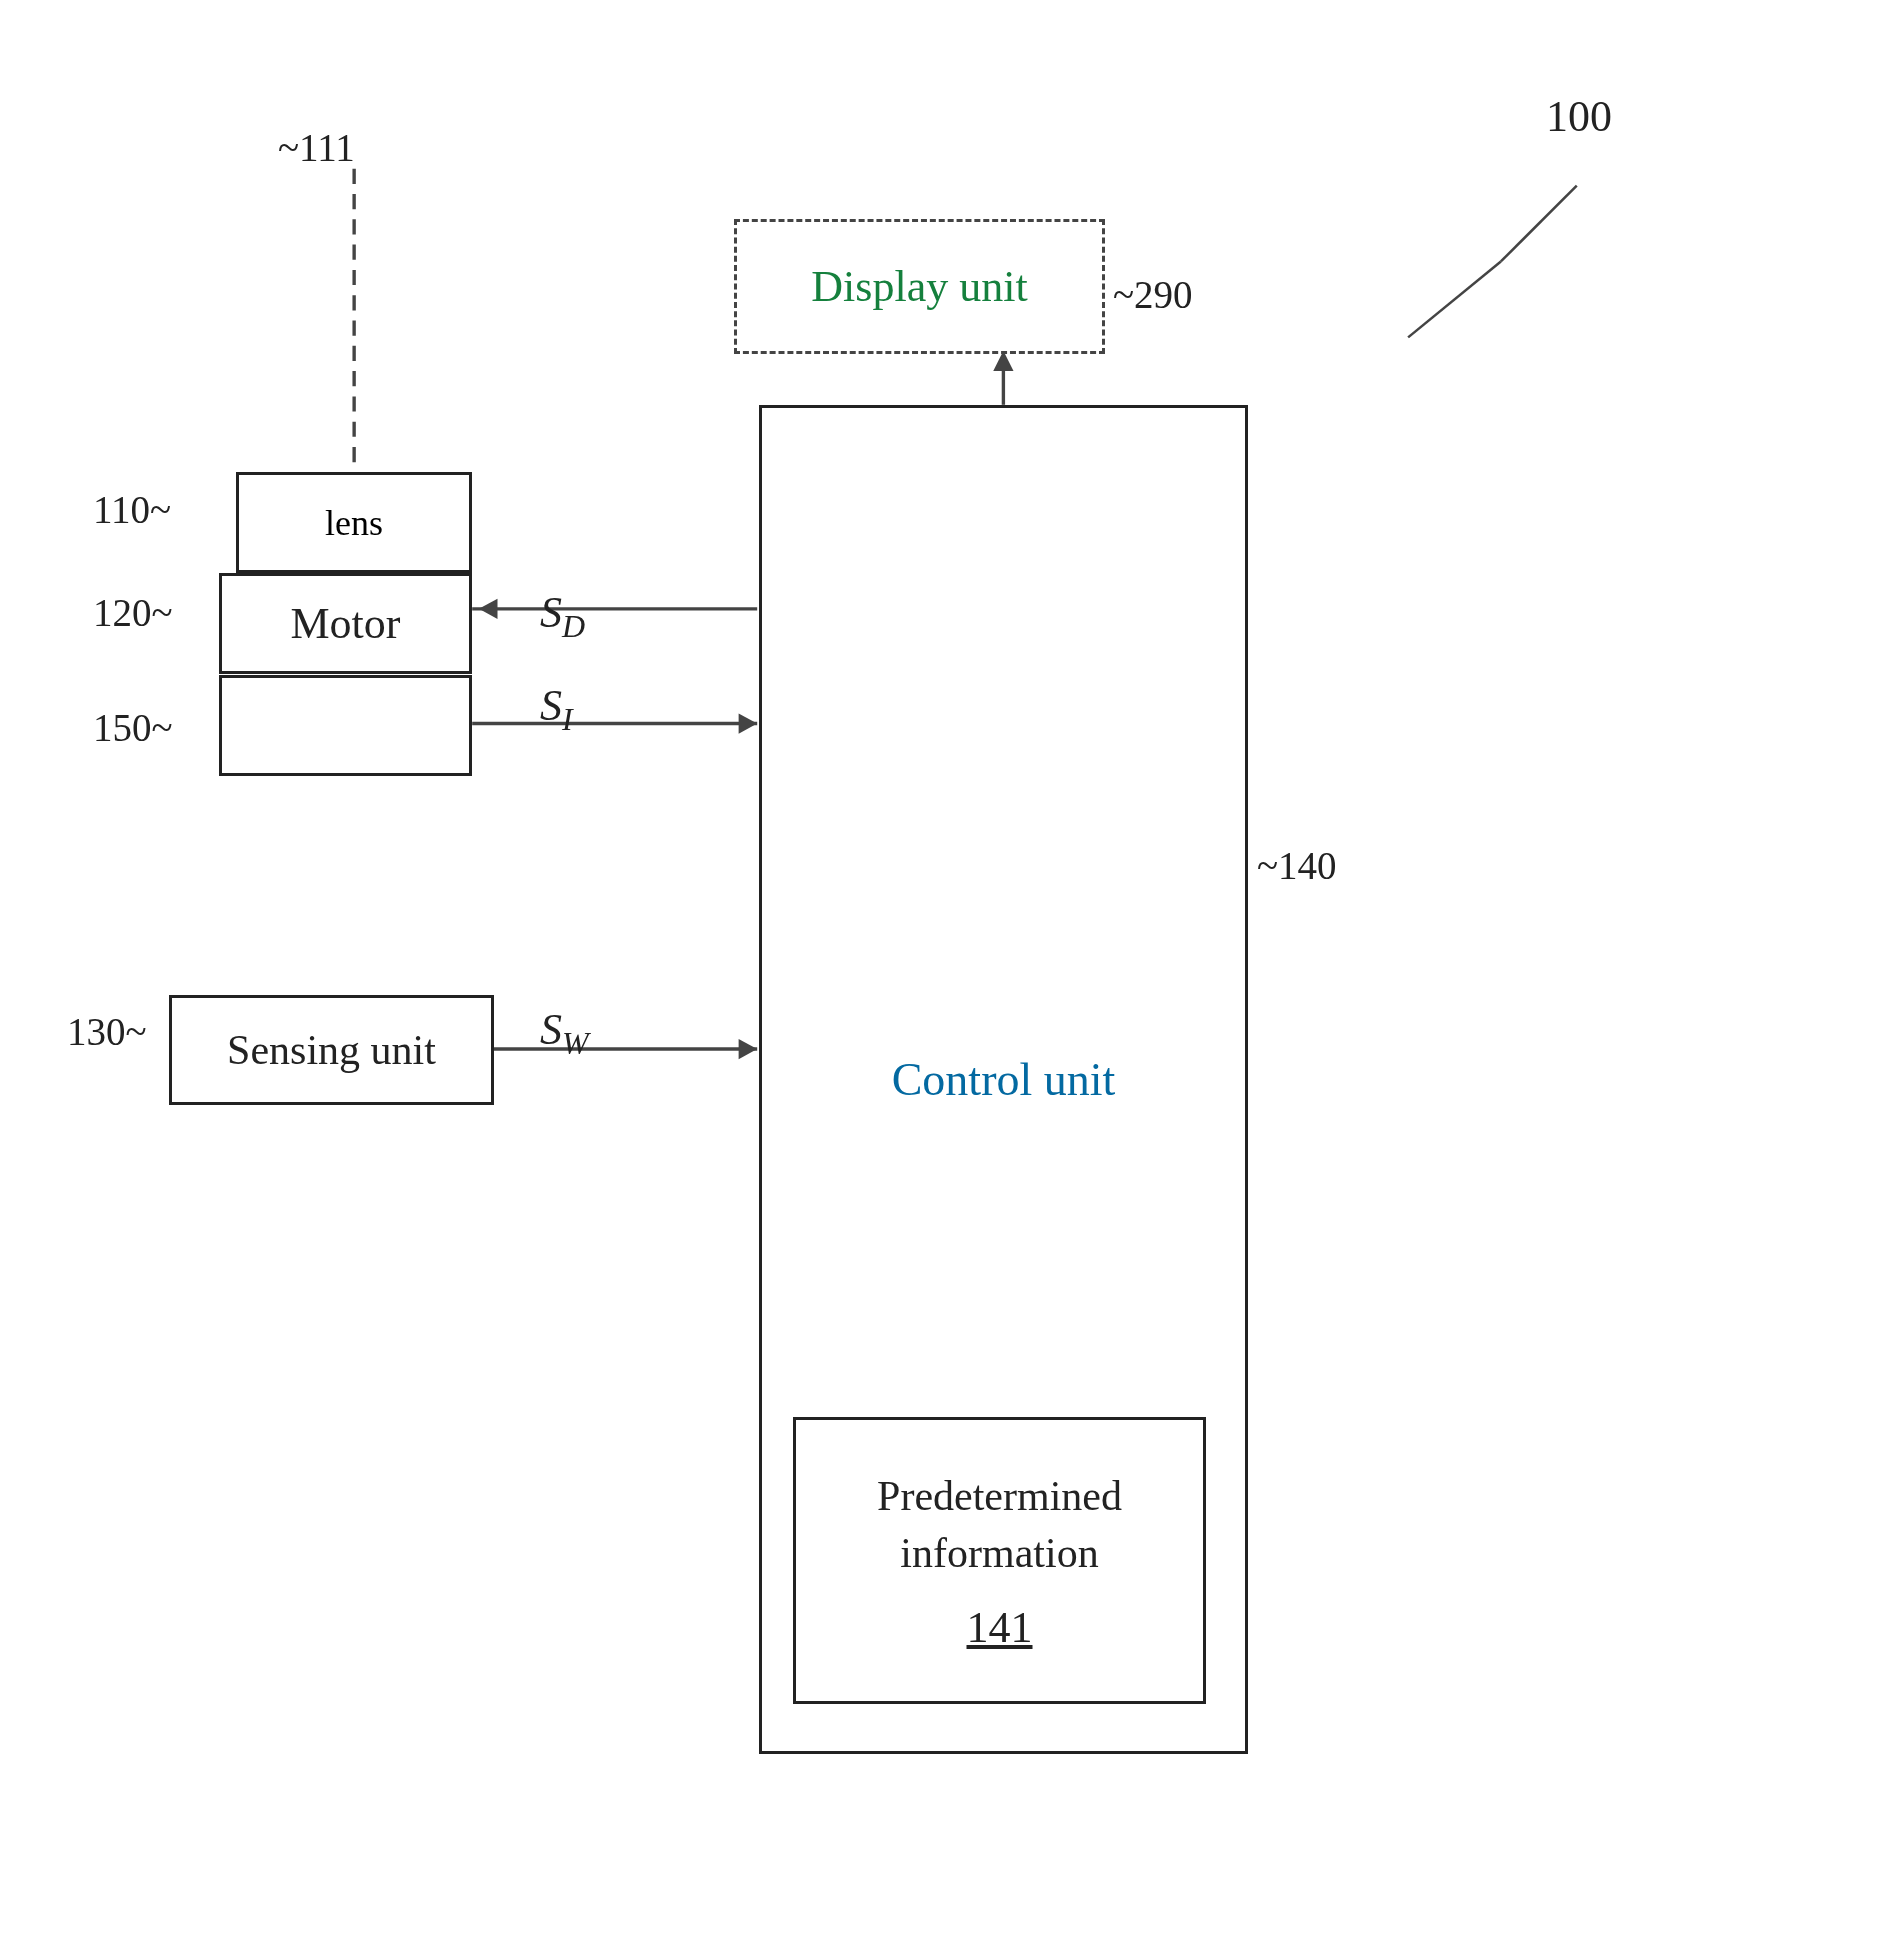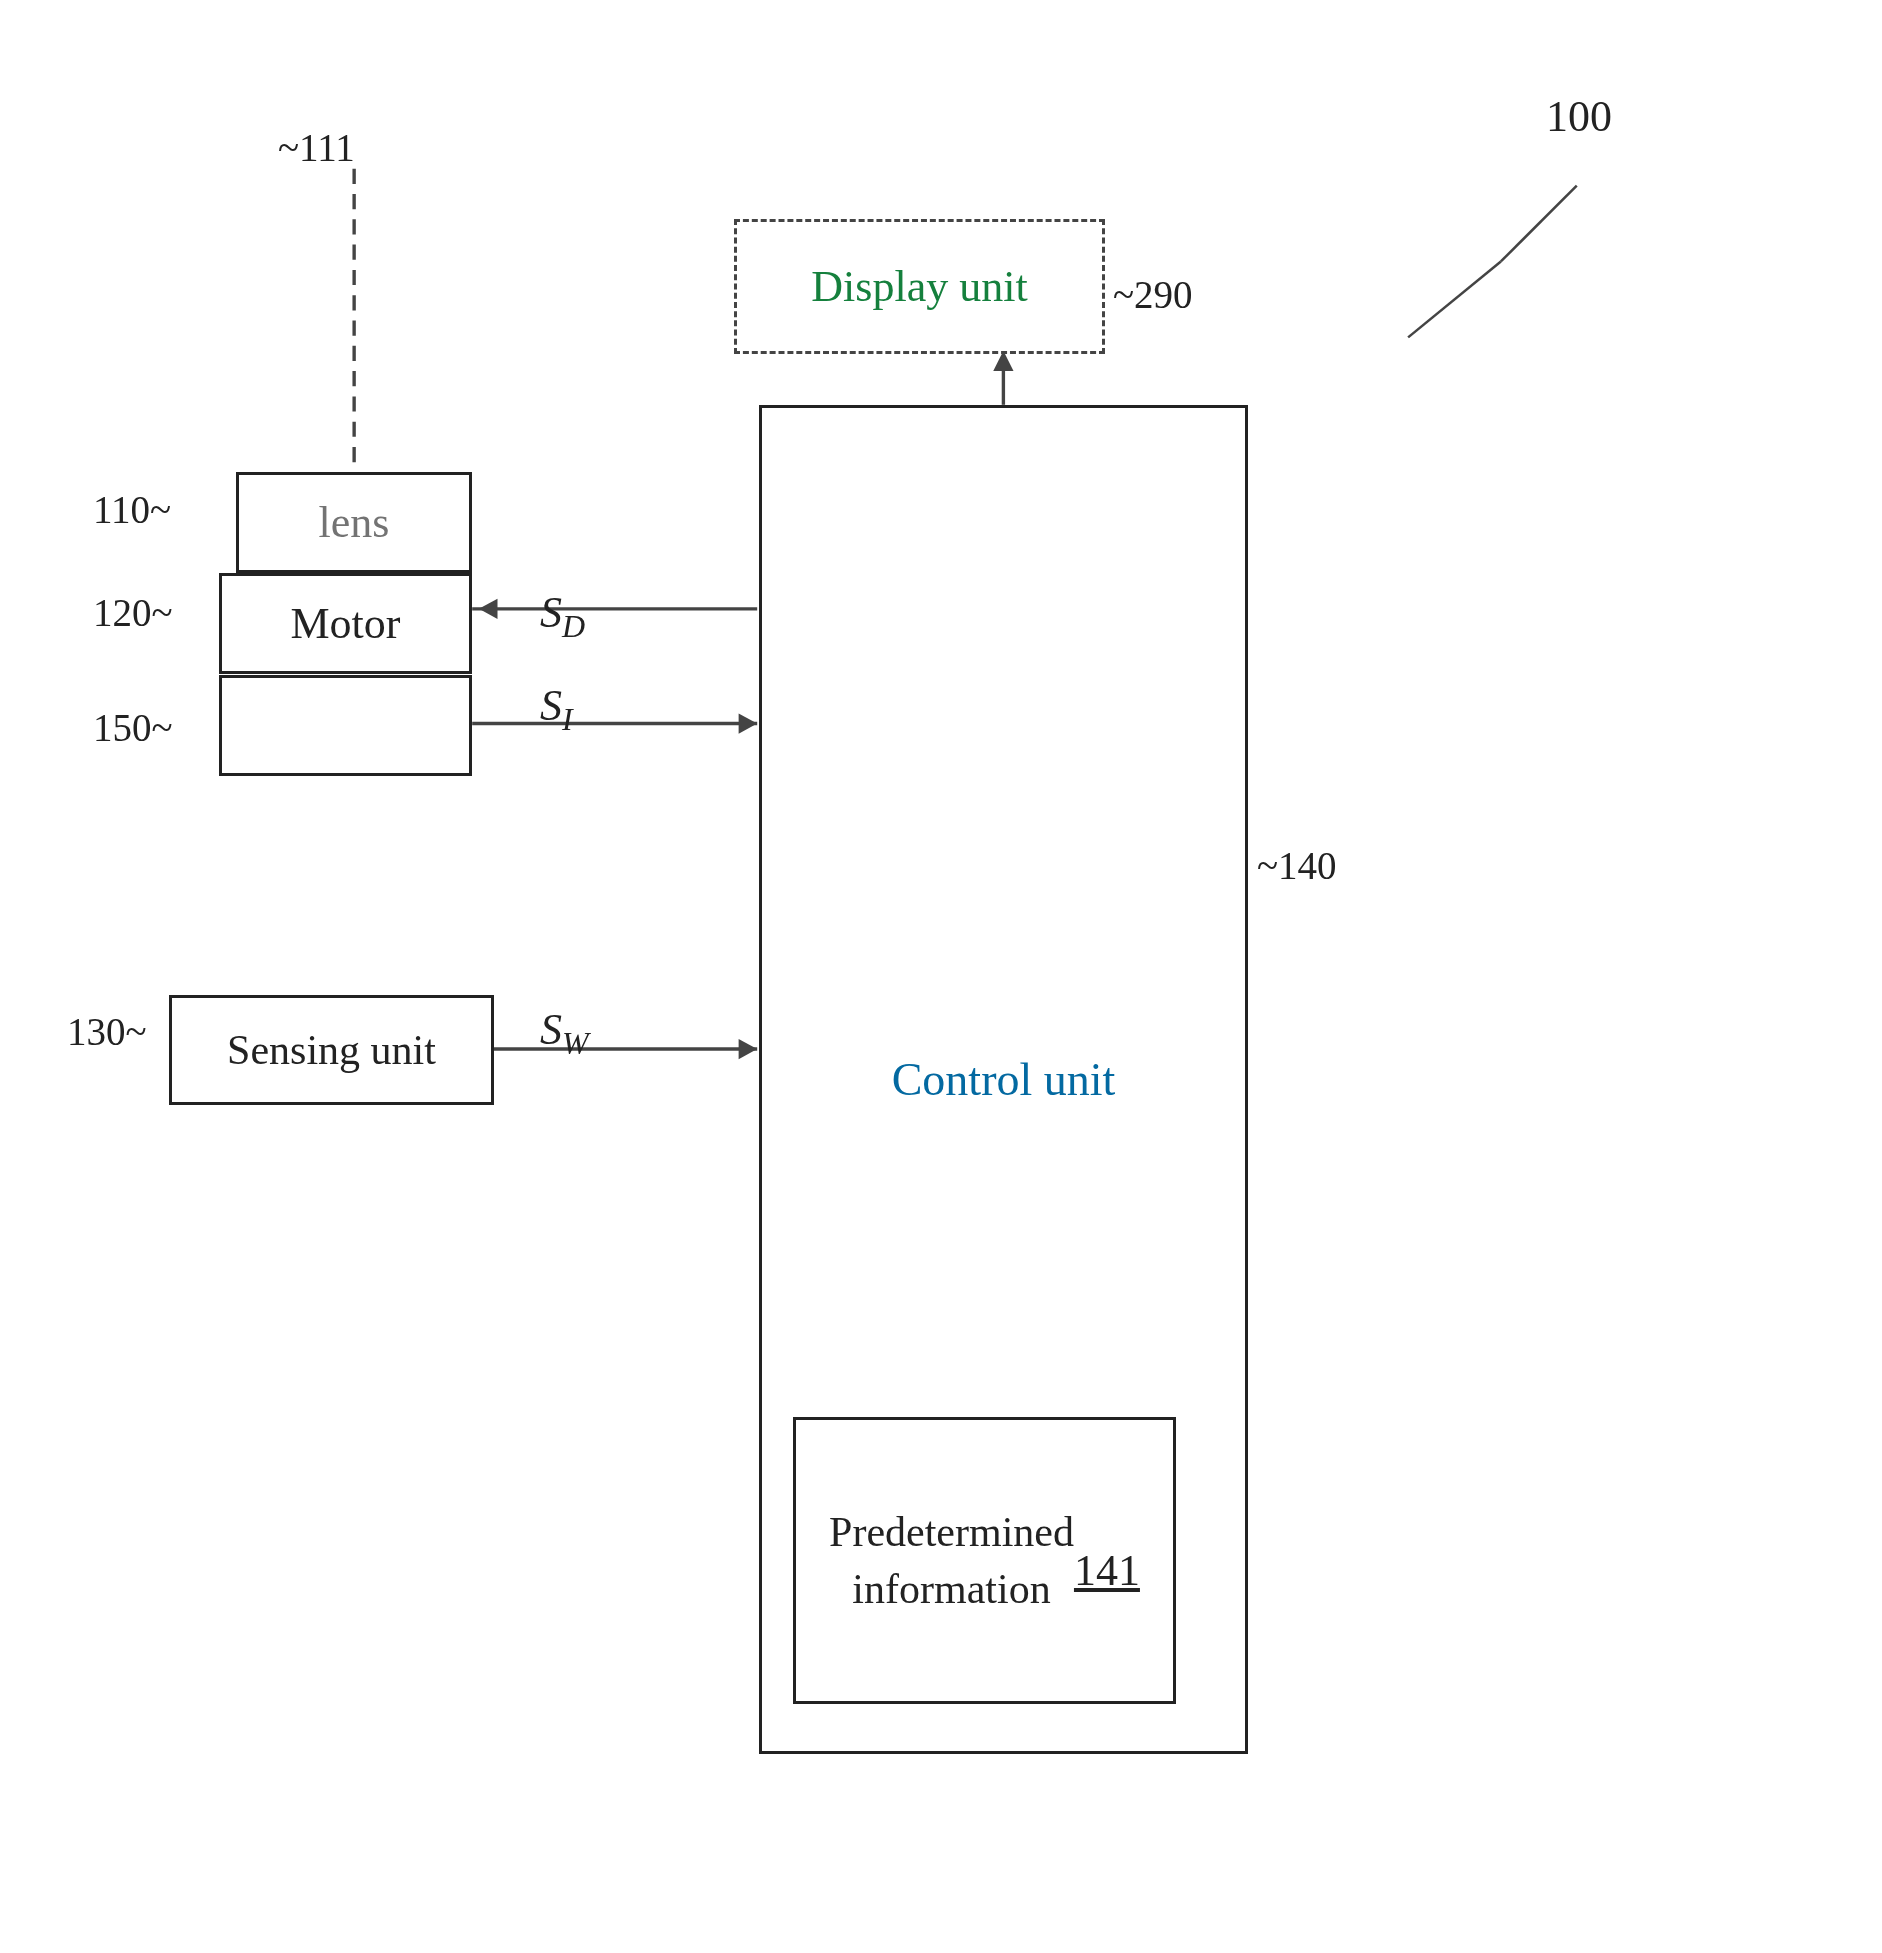--- a/index.html
+++ b/index.html
@@ -35,22 +35,22 @@
       left: 236px;
       width: 236px;
       height: 101px;
       border: 3.4px solid #222;
       background: #fff;
       display: flex;
       align-items: center;
       justify-content: center;
     }
     .box-lens-text {
-      font-size: 44px;
-      color: #737373;
+      font-size: 36px;
+      color: #000000;
     }
 
     
     .box-motor {
       position: absolute;
       top: 573px;
       left: 219px;
       width: 253px;
       height: 101px;
       border: 3.4px solid #222;
@@ -115,26 +115,26 @@
       font-size: 46px;
       color: #0369a1;
       pointer-events: none;
     }
 
     
     .box-predetermined {
       position: absolute;
       top: 1417px;
       left: 793px;
-      width: 383px;
+      width: 413px;
       height: 287px;
       border: 3.4px solid #222;
       background: #fff;
       display: flex;
-      flex-direction: row;
+      flex-direction: column;
       align-items: center;
       justify-content: center;
       text-align: center;
     }
     .box-predetermined-text {
       font-size: 42px;
       color: #222;
       line-height: 1.35;
     }
     .box-predetermined-num {

